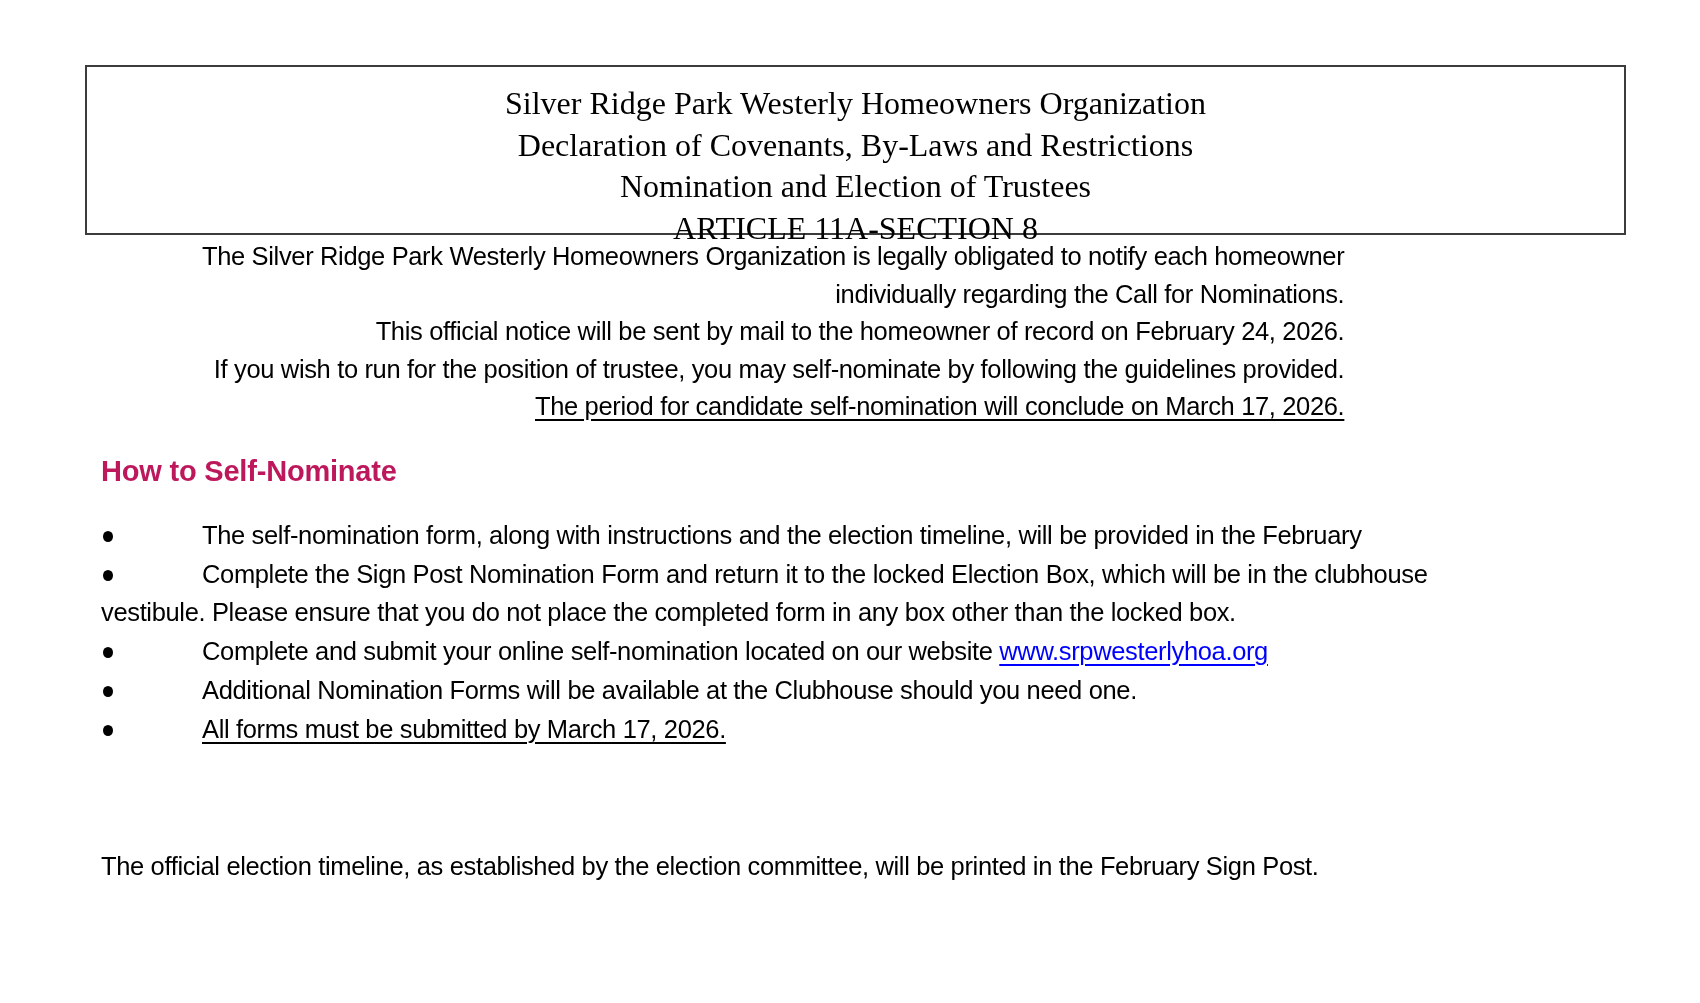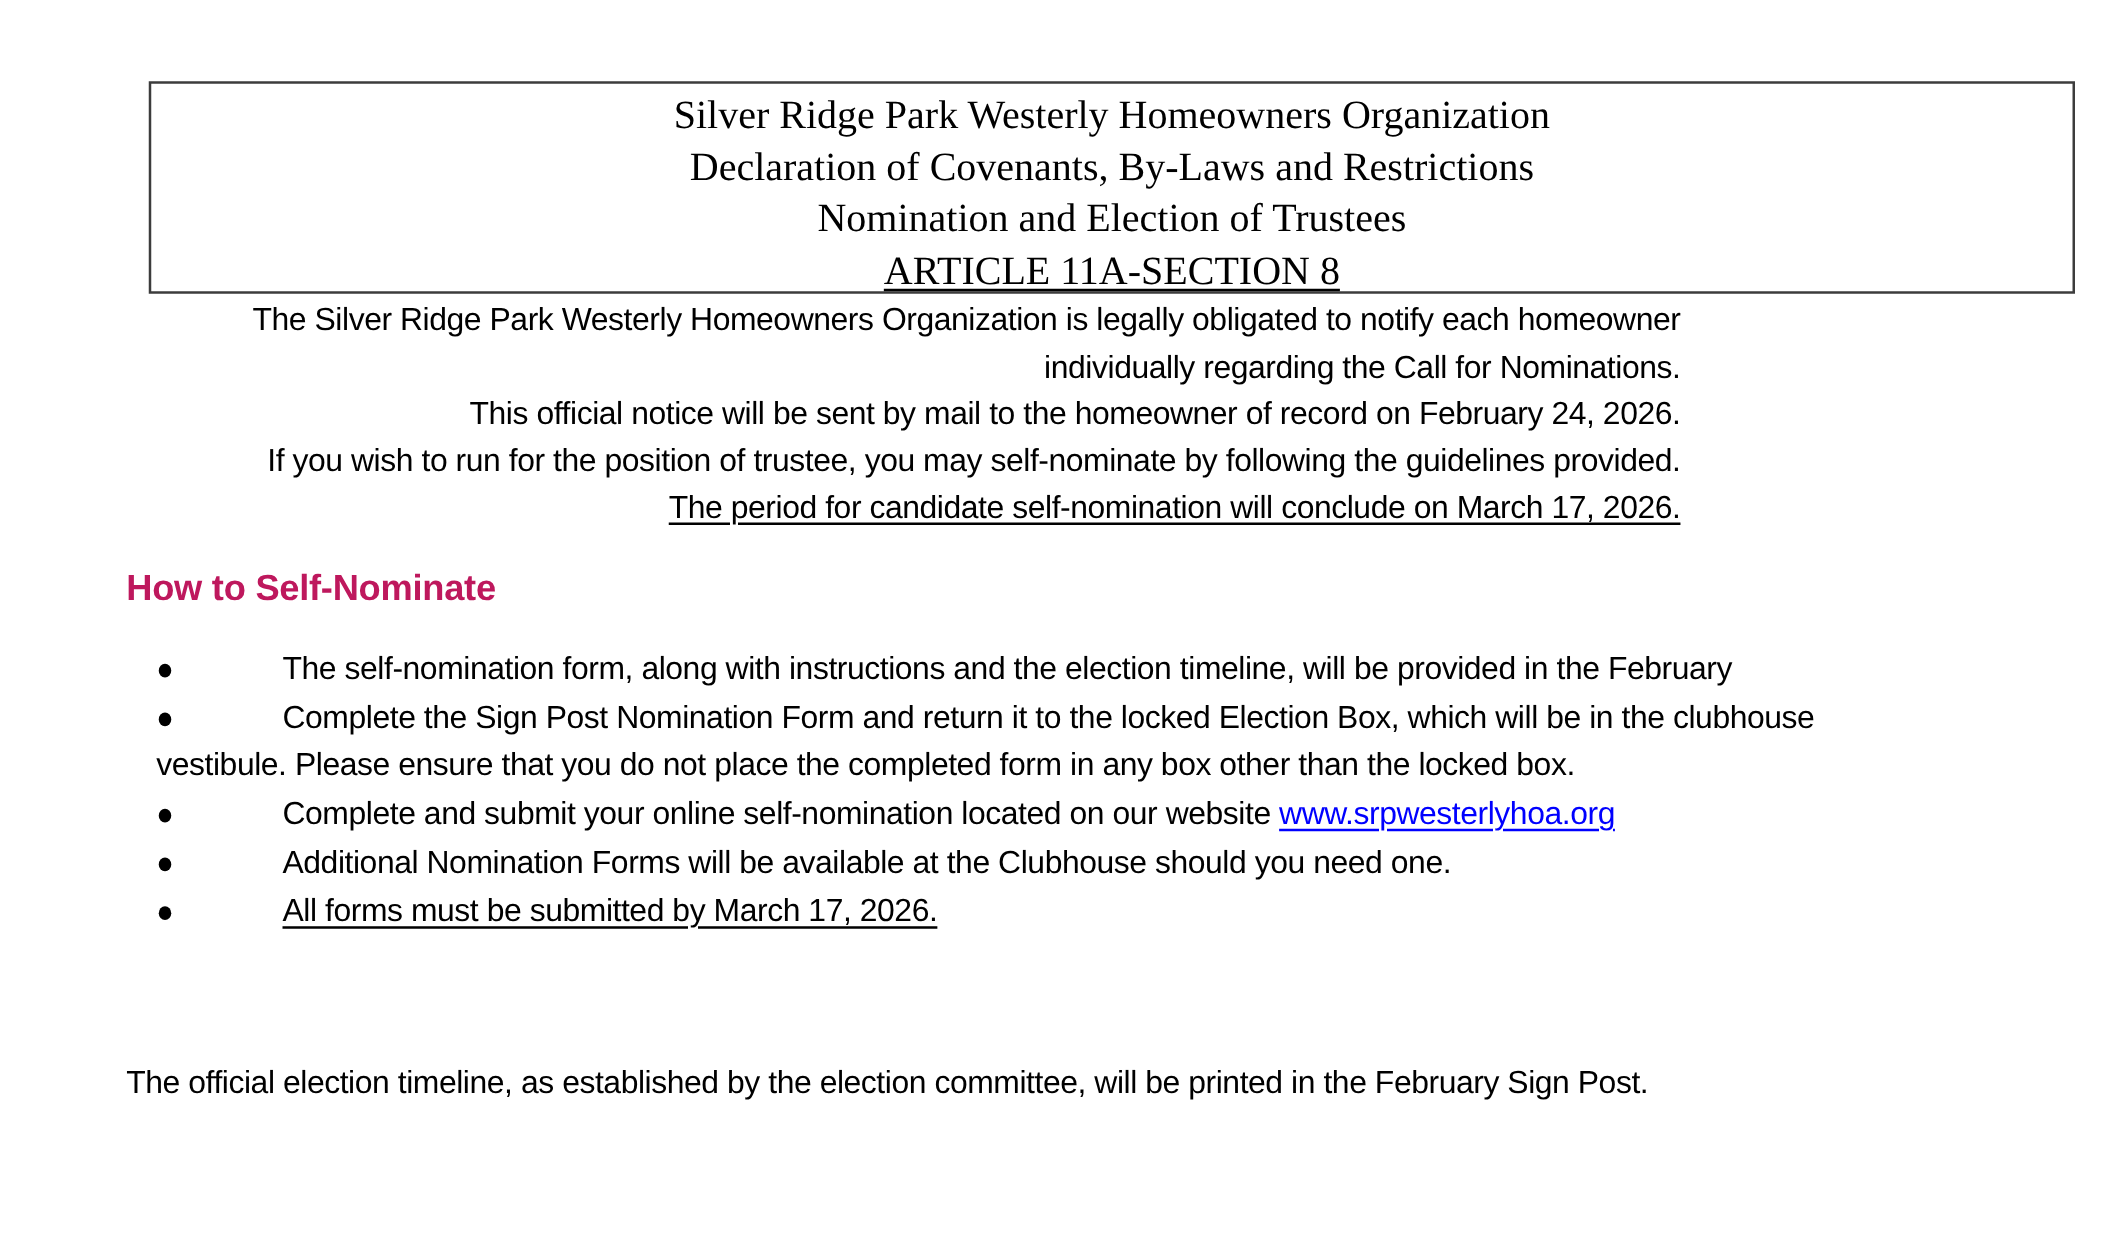--- a/index.html
+++ b/index.html
@@ -26,25 +26,24 @@
     left: 85px;
     top: 65px;
     width: 1541px;
     height: 170px;
     border: 2px solid #3c3c3c;
     box-sizing: border-box;
     text-align: center;
     font-family: "Liberation Serif", "DejaVu Serif", serif;
     font-size: 32px;
     line-height: 41.5px;
-    padding-top: 4px;
-    margin-left: 34px;
+    padding-top: 16px;
   }
   .title-box .line { display: block; white-space: nowrap; }
-  .title-box .underline { text-decoration: underline; text-underline-offset: 4px; text-decoration-thickness: 2px; }
+  .title-box .underline { text-underline-offset: 4px; text-decoration-thickness: 2px; }
 
   .body-text {
     position: absolute;
     left: 101px;
     font-size: 25.5px;
     line-height: 37.6px;
     white-space: nowrap;
     letter-spacing: -0.35px;
   }
   .intro { top: 238px; }
@@ -64,21 +63,20 @@
   }
 
   .bullets {
     position: absolute;
     left: 101px;
     top: 517px;
     width: 1520px;
     font-size: 25.5px;
     line-height: 37.6px;
     letter-spacing: -0.35px;
-    margin-left: 24px;
   }
   .bullet-item {
     position: relative;
     white-space: nowrap;
     margin-bottom: 1.5px;
   }
   .bullet-item .line { display: block; }
   .bullet-item .first { padding-left: 101px; position: relative; }
   .bullet-dot {
     position: absolute;

